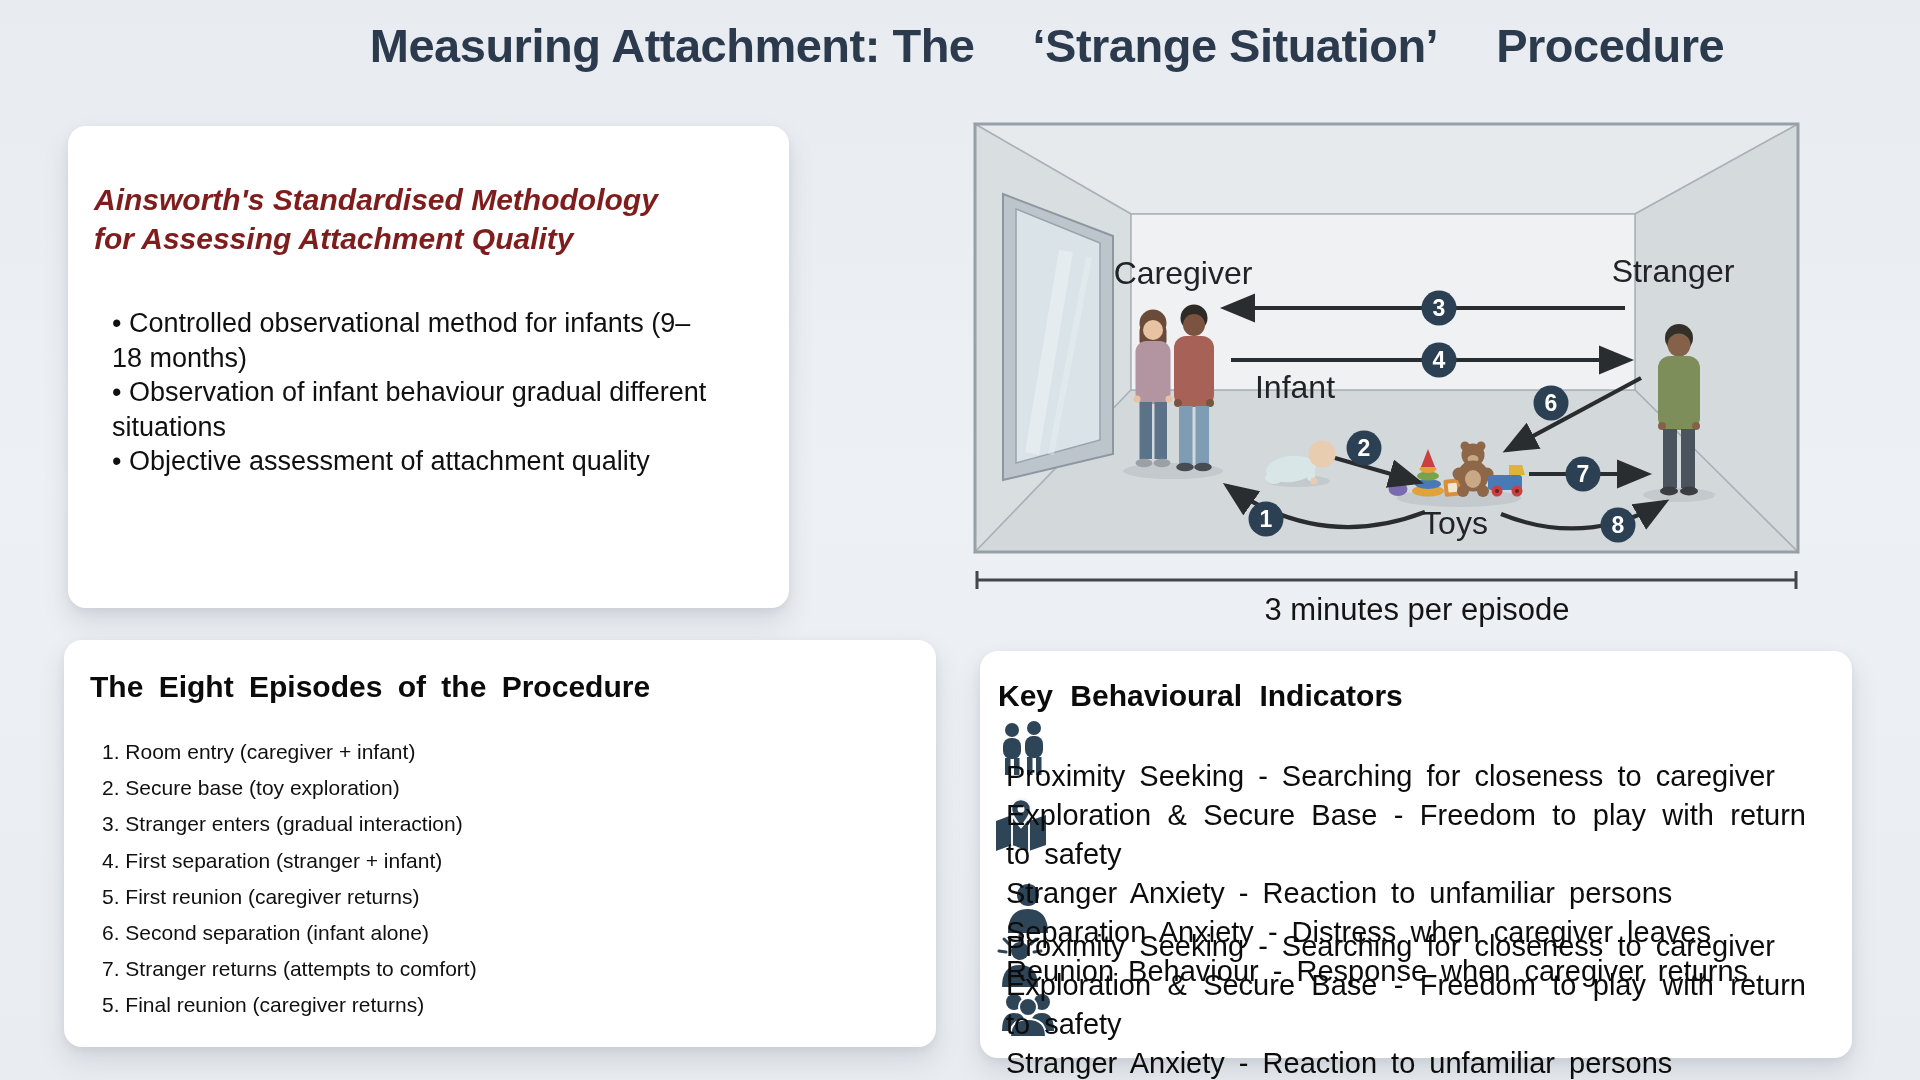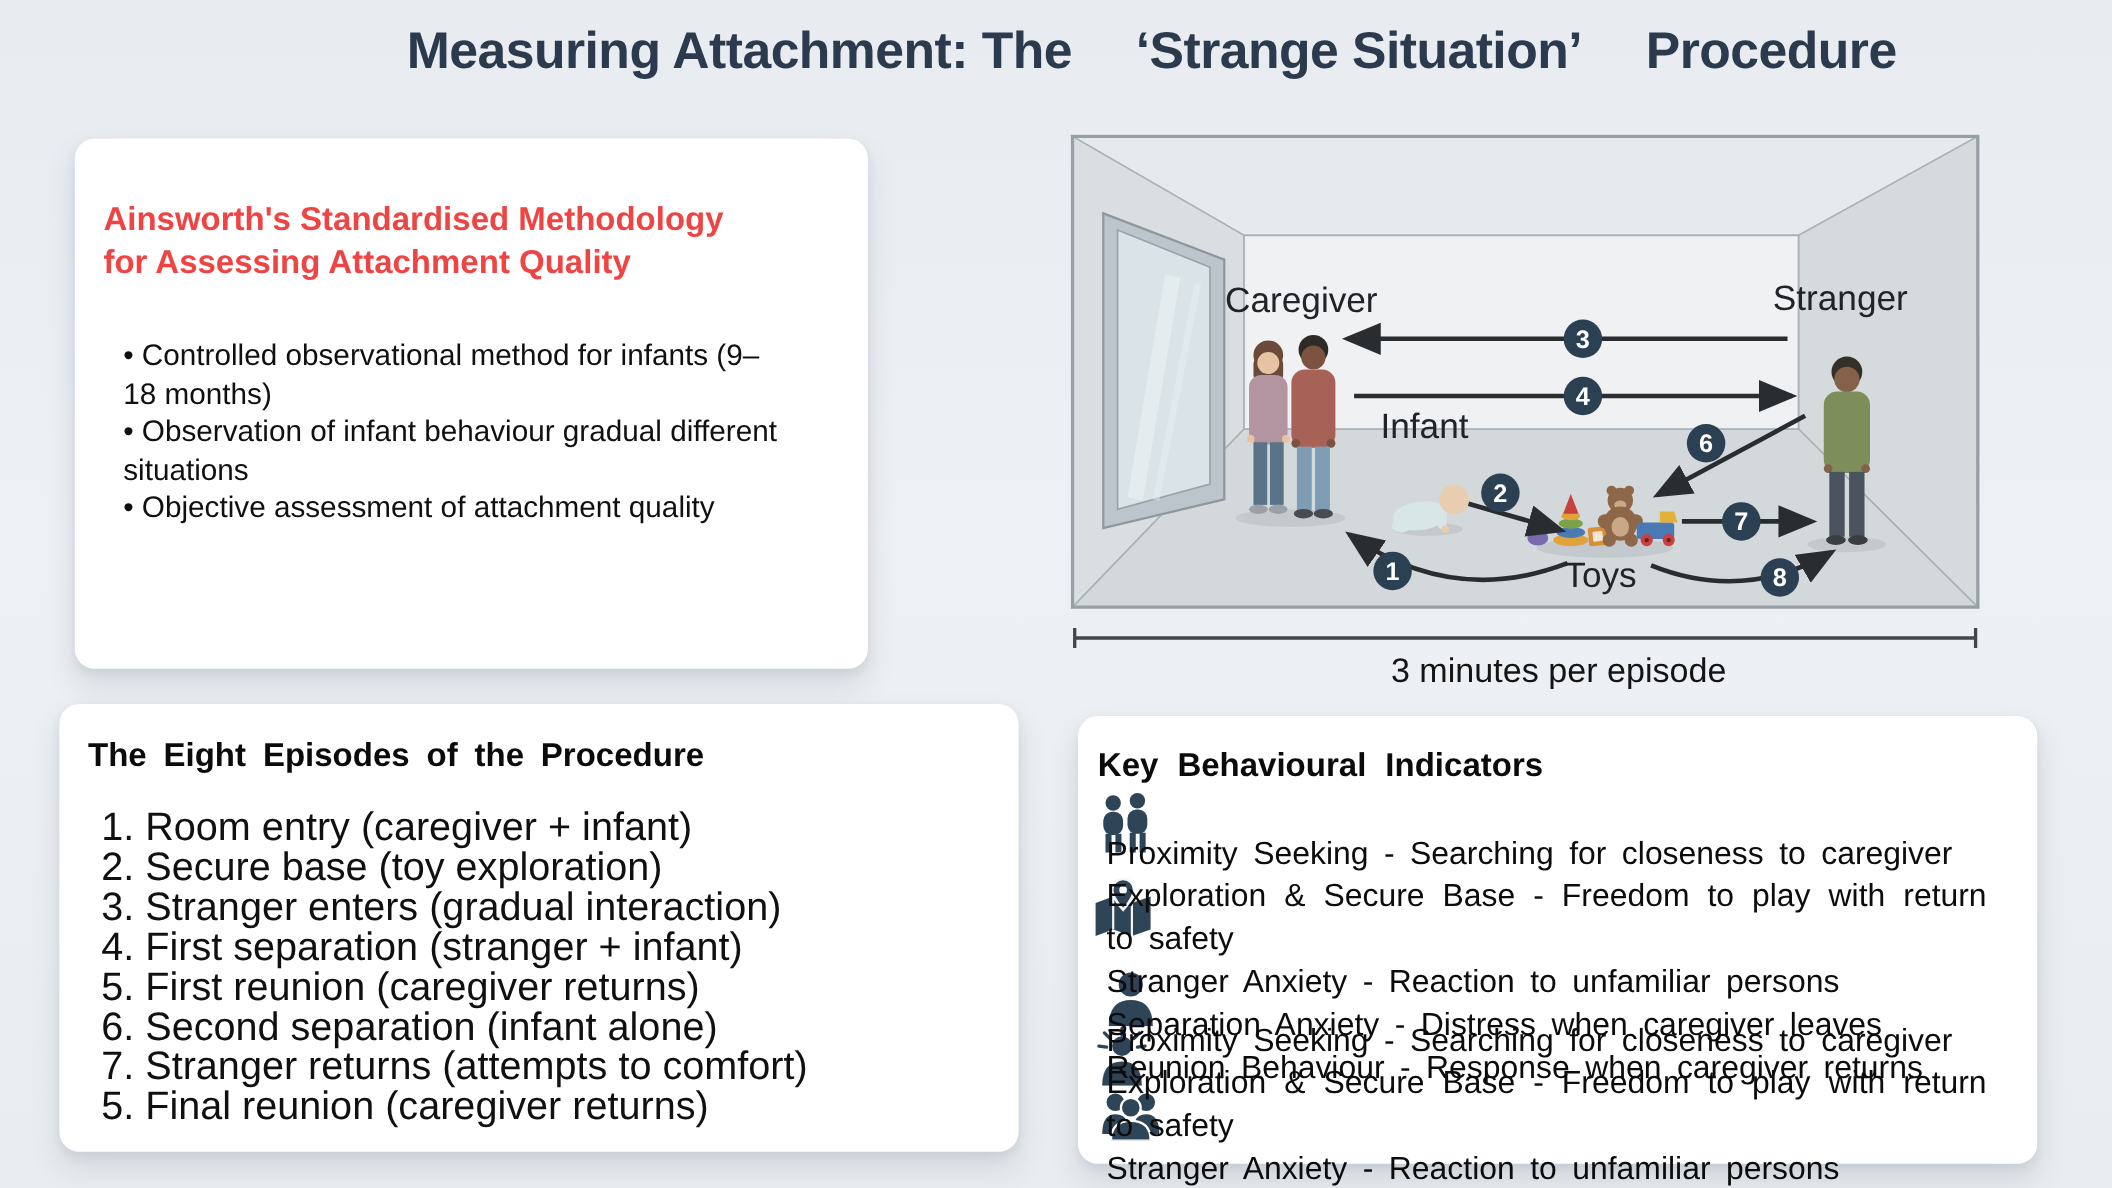--- a/index.html
+++ b/index.html
@@ -13,38 +13,38 @@
     position:absolute; left:245px; top:18px; width:1604px;
     display:flex; justify-content:center; column-gap:58px;
     font-size:47px; font-weight:700; color:#2c3a4d; letter-spacing:-0.5px;
     white-space:nowrap;
   }
   .card {
     position:absolute; background:#ffffff; border-radius:18px;
     box-shadow:0 14px 26px rgba(86,96,112,0.16), 0 3px 8px rgba(86,96,112,0.09);
   }
   .card-method    { left:68px;  top:126px; width:721px; height:482px; }
-  .card-episodes  { left:54px;  top:640px; width:872px; height:407px;padding-left:30px; }
+  .card-episodes  { left:64px;  top:640px; width:872px; height:407px;padding-left:30px; }
   .card-indicators{ left:980px; top:640px; width:872px; height:407px;margin-top:11px; }
 
   .method-heading {
     position:absolute; left:26px; top:54px; width:600px;
-    font-size:30px; font-weight:700; line-height:39px; color:#ef4444;
+    font-size:30px; font-weight:700; line-height:39px; color:#7f1d1d;font-style:italic;
   }
   .method-bullets {
     position:absolute; left:44px; top:180px; width:600px;
     font-size:27px; line-height:34.5px; color:#101010;
   }
   .episodes-heading {
     position:absolute; left:26px; top:30px; width:820px;
     font-size:30px; font-weight:700; color:#0b0b0b; word-spacing:7px;
   }
   .episodes-list {
     position:absolute; left:38px; top:94px; width:820px;
-    font-size:36px; line-height:36.2px; color:#101010;
+    font-size:21px; line-height:36.2px; color:#101010;
   }
   .indicators-heading {
     position:absolute; left:18px; top:28px; width:820px;
     font-size:30px; font-weight:700; color:#0b0b0b; word-spacing:9px;
   }
   .ind-pass {
     position:absolute; left:26px; width:800px;
     font-size:29px; line-height:39px; color:#0c0c0c;
     word-spacing:6px; text-align:justify; z-index:2;
   }

